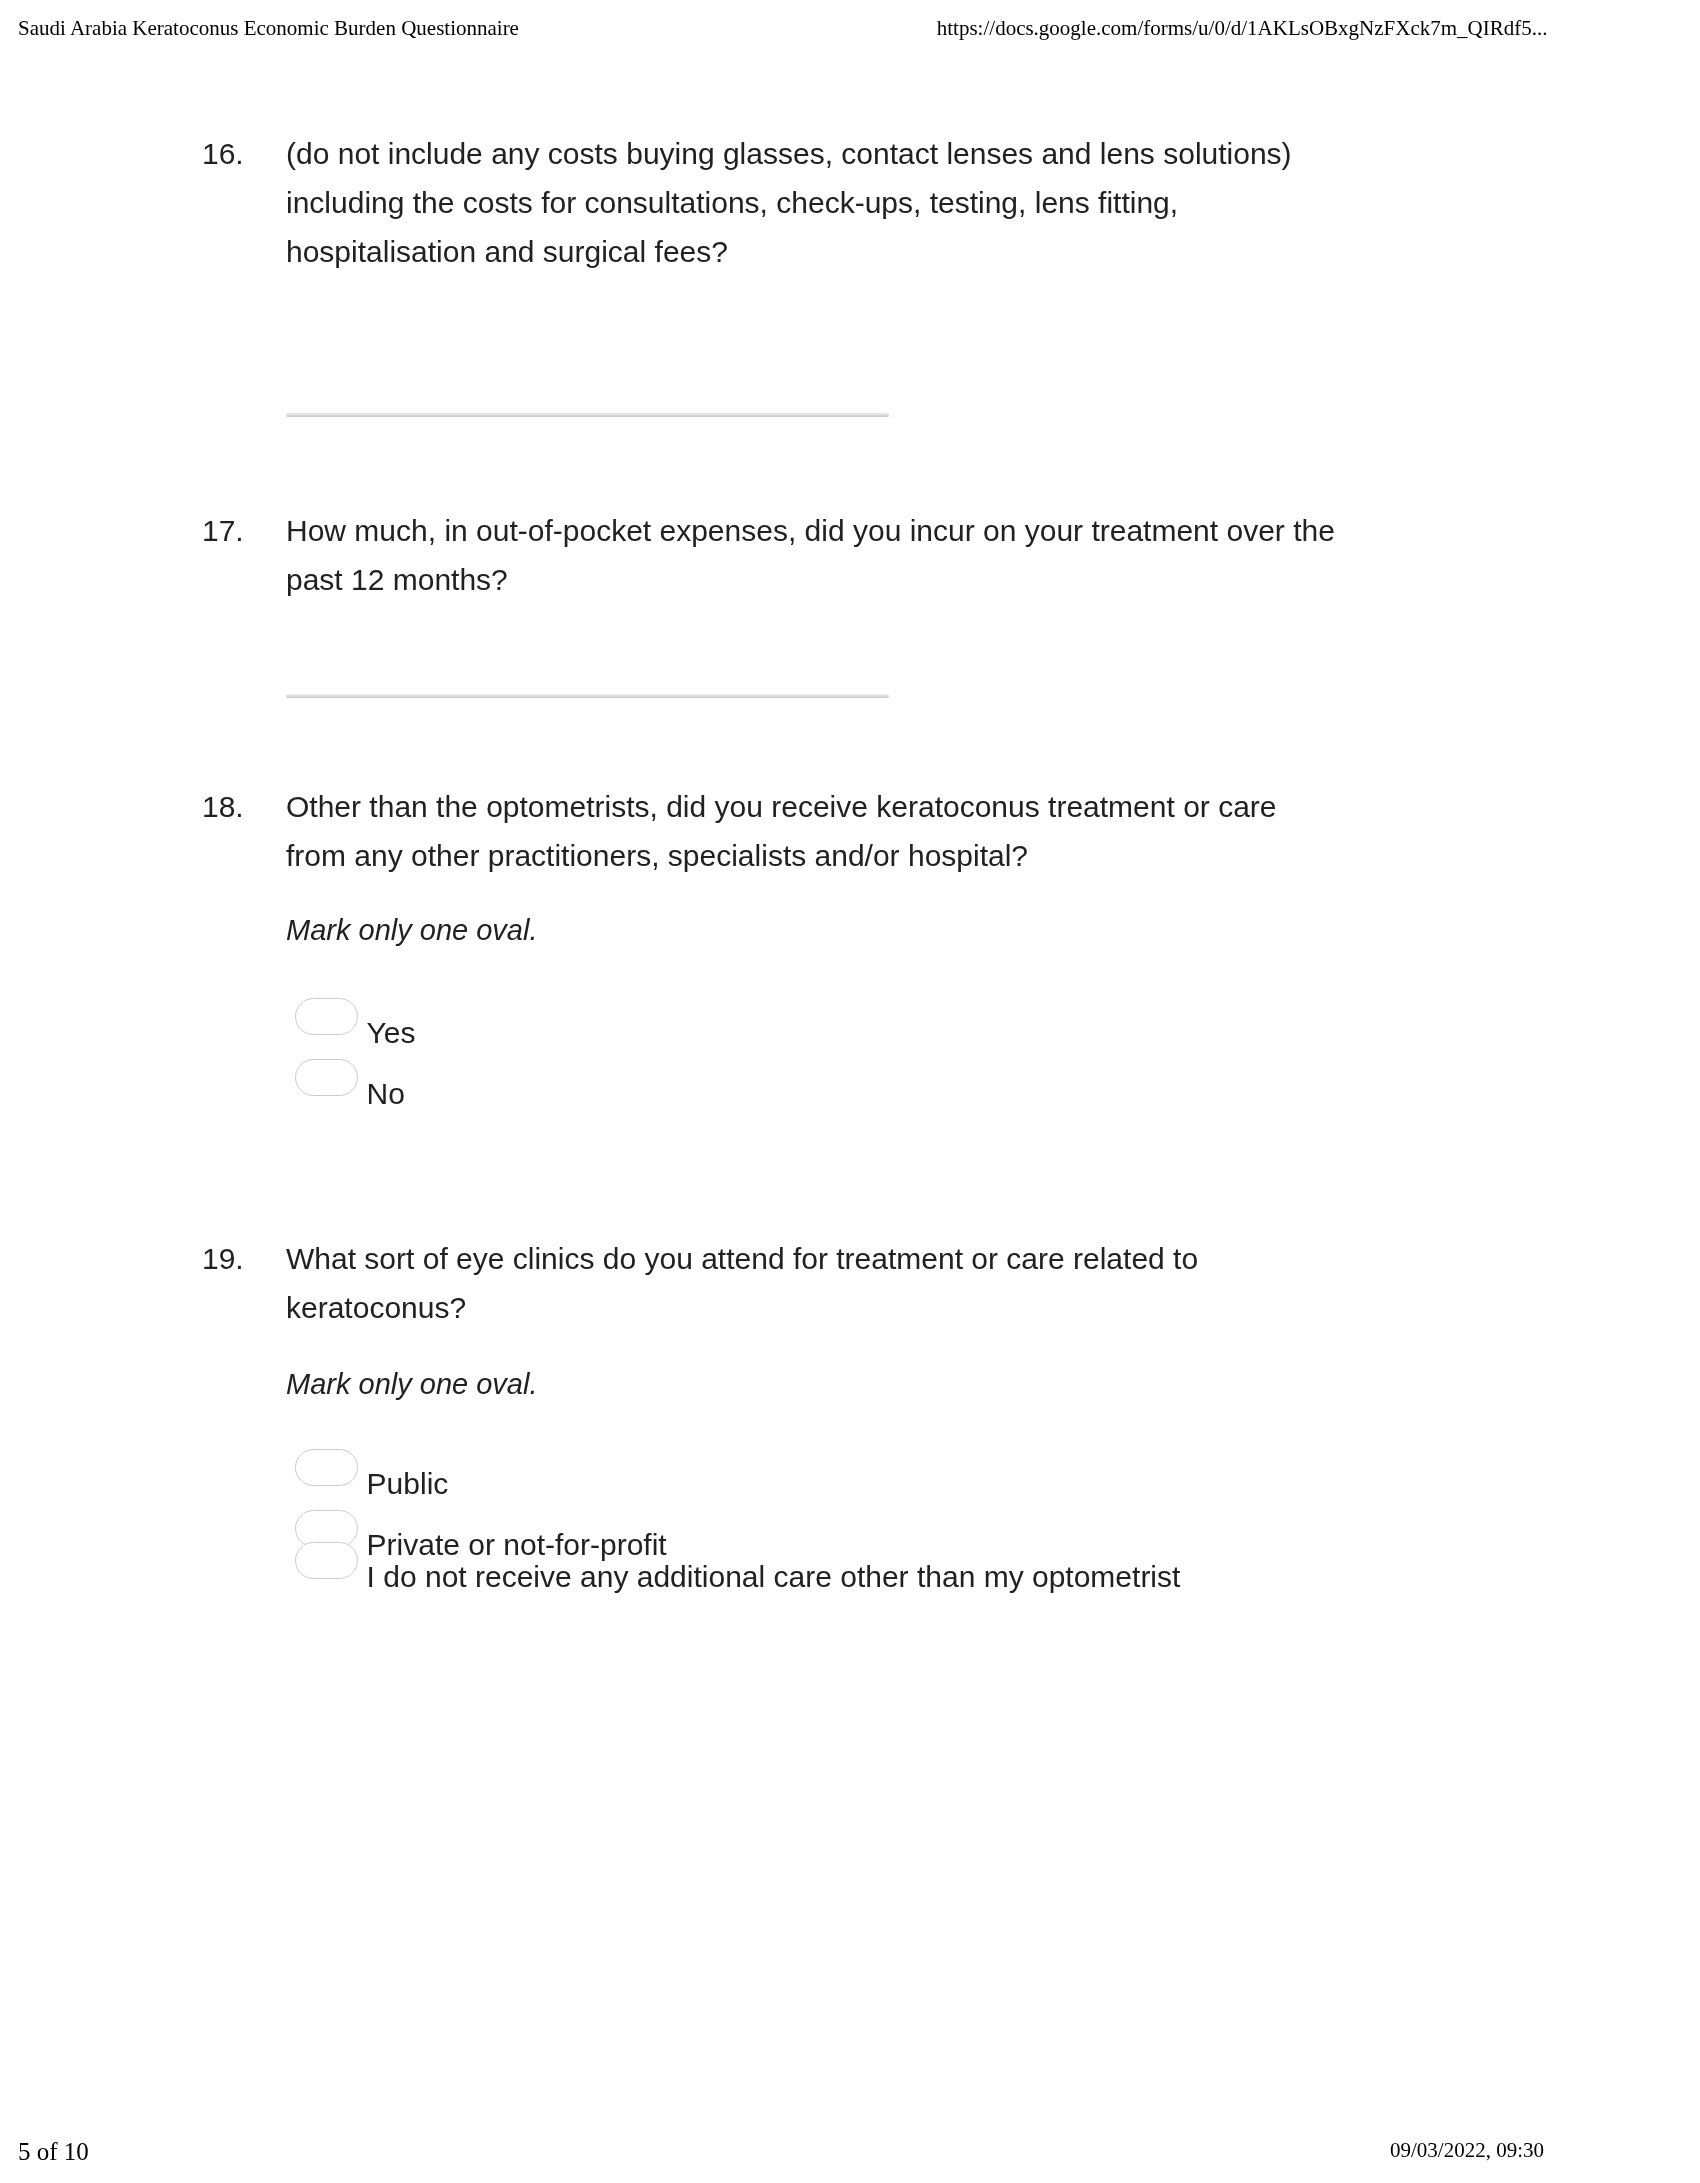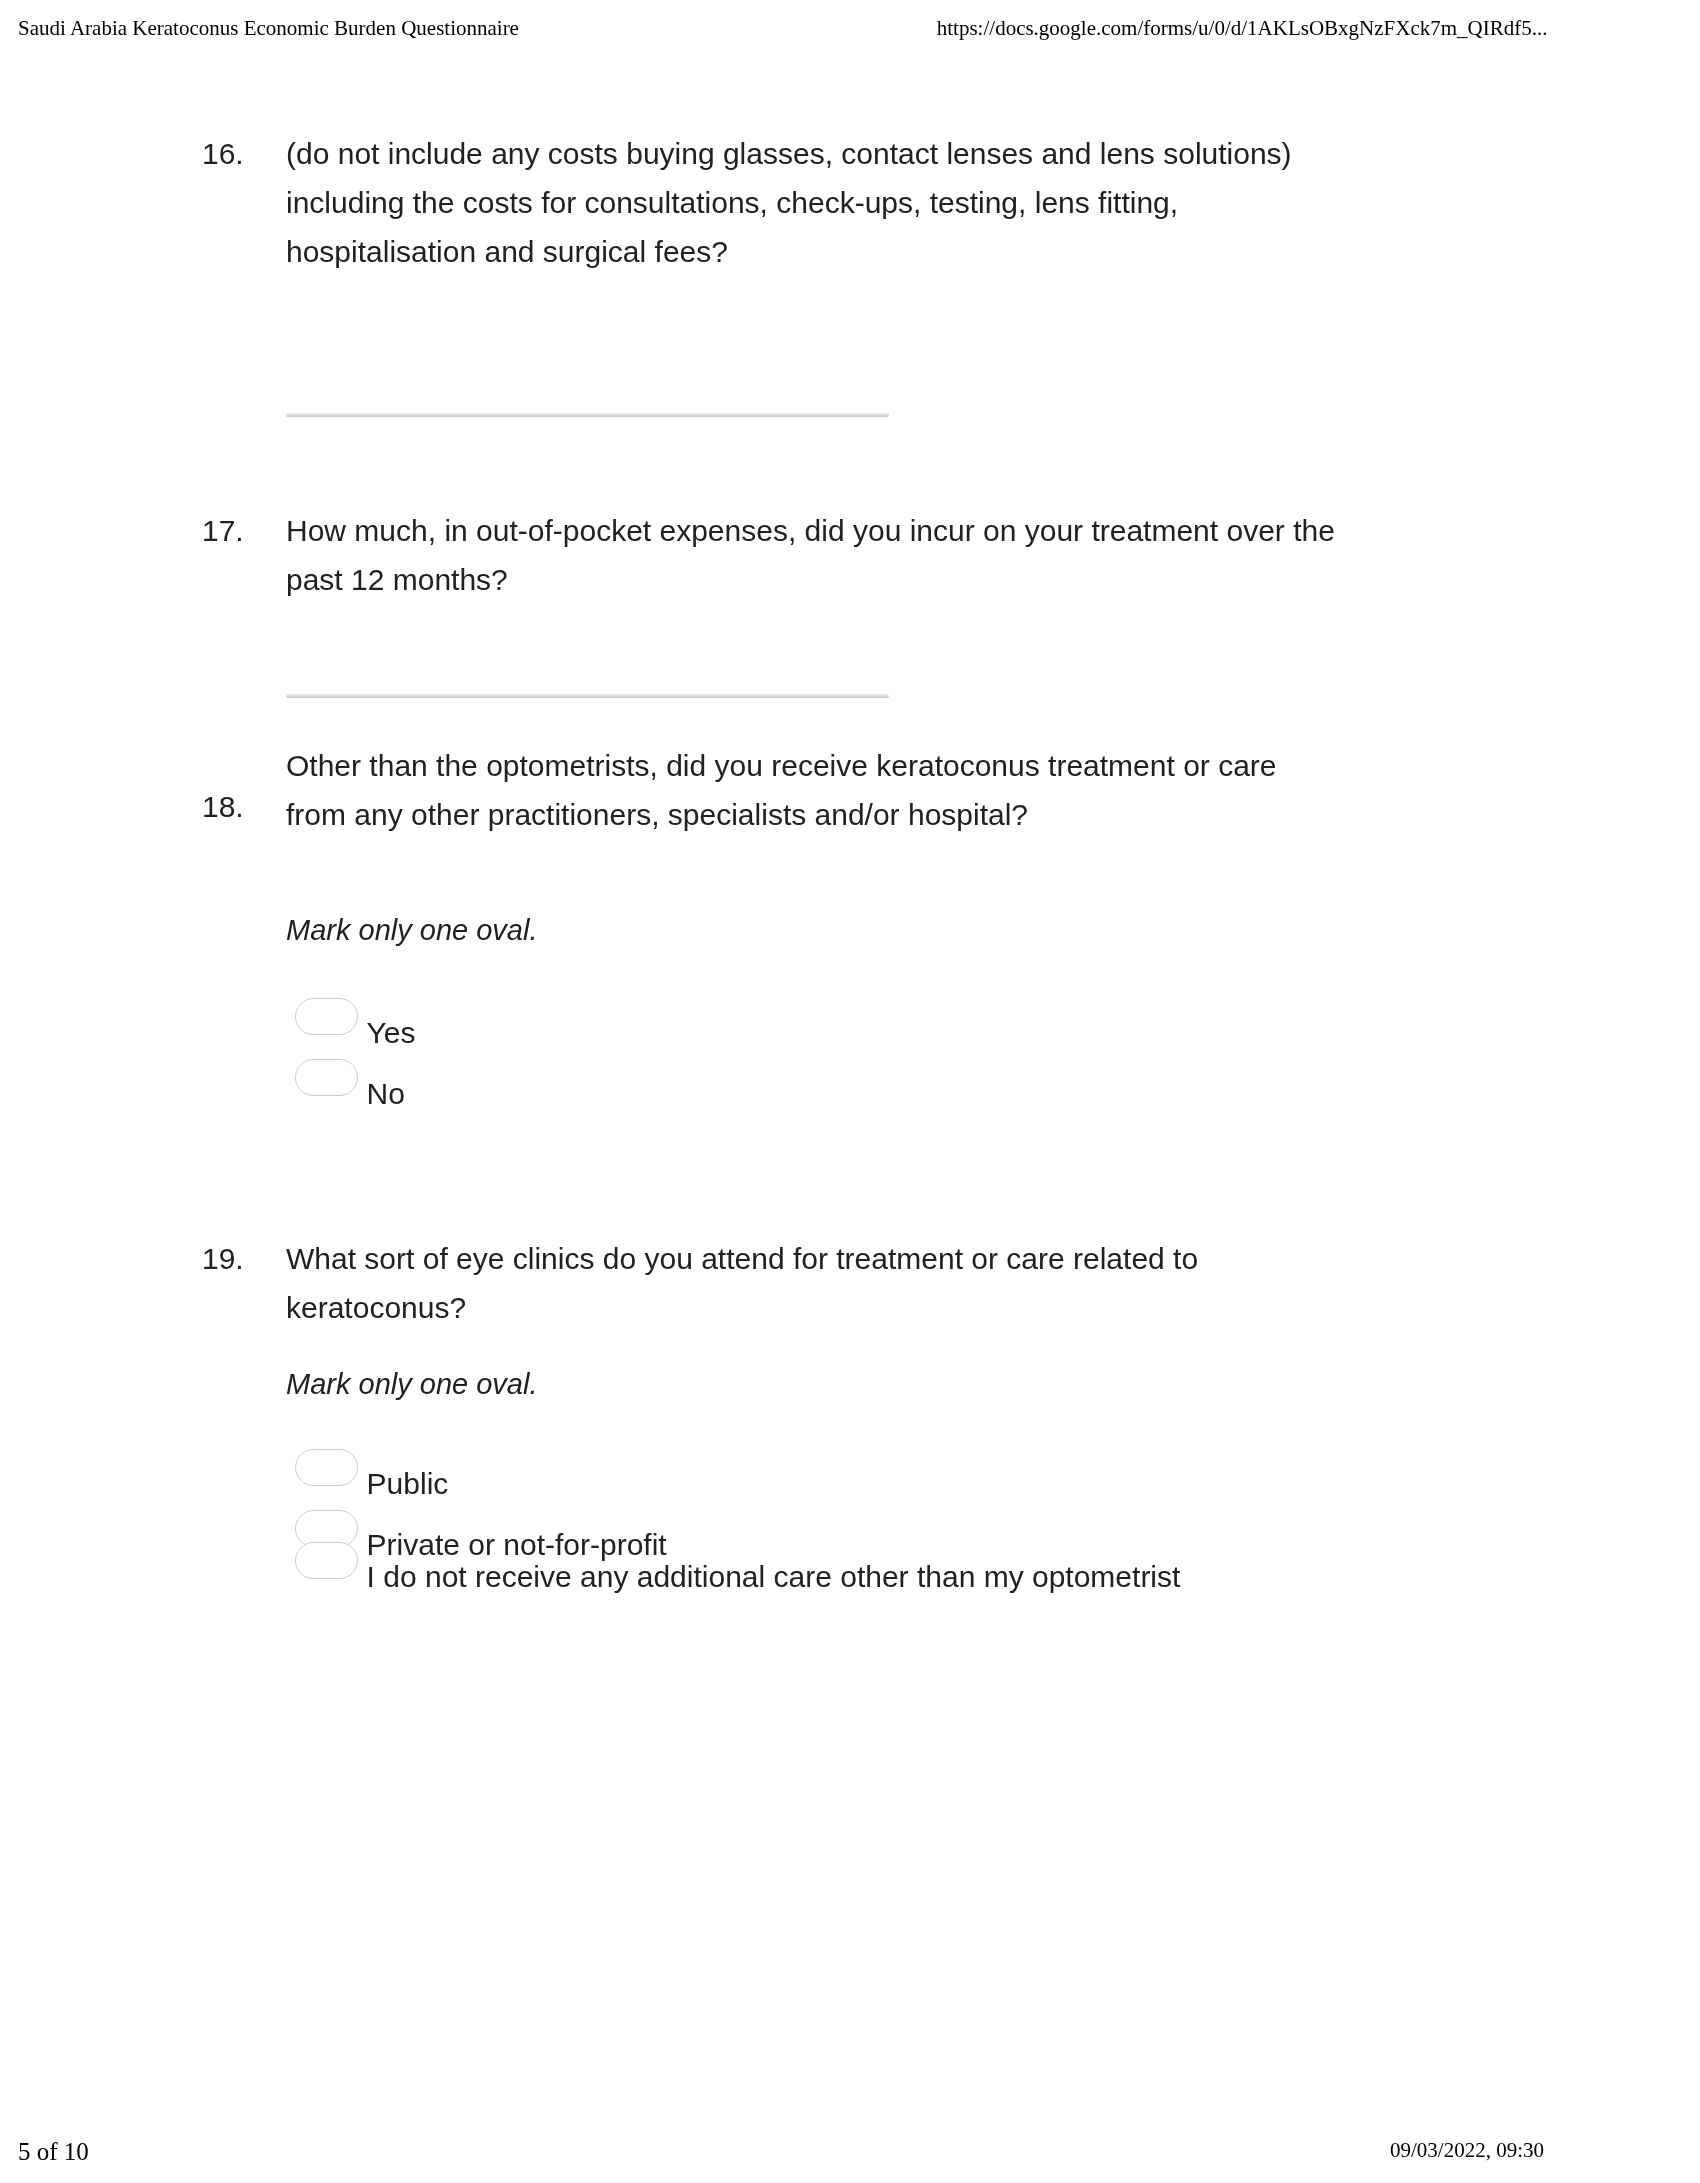--- a/index.html
+++ b/index.html
@@ -65,21 +65,21 @@
   <div class="answer-line" style="top:413px;"></div>
 
   <div class="qnum" style="top:506px;">17.</div>
   <div class="qtext" style="top:506px;">
     <div class="qline">How much, in out-of-pocket expenses, did you incur on your treatment over the</div>
     <div class="qline">past 12 months?</div>
   </div>
   <div class="answer-line" style="top:694px;"></div>
 
   <div class="qnum" style="top:782px;">18.</div>
-  <div class="qtext" style="top:741px;">
+  <div class="qtext" style="top:782px;">
     <div class="qline">Other than the optometrists, did you receive keratoconus treatment or care</div>
     <div class="qline">from any other practitioners, specialists and/or hospital?</div>
   </div>
   <div class="mark-note" style="top:908px;">Mark only one oval.</div>
 
   <div class="option-row" style="top:998px;">
     <div class="oval"></div>
     <div class="option-label">Yes</div>
   </div>
   <div class="option-row" style="top:1059px;">

